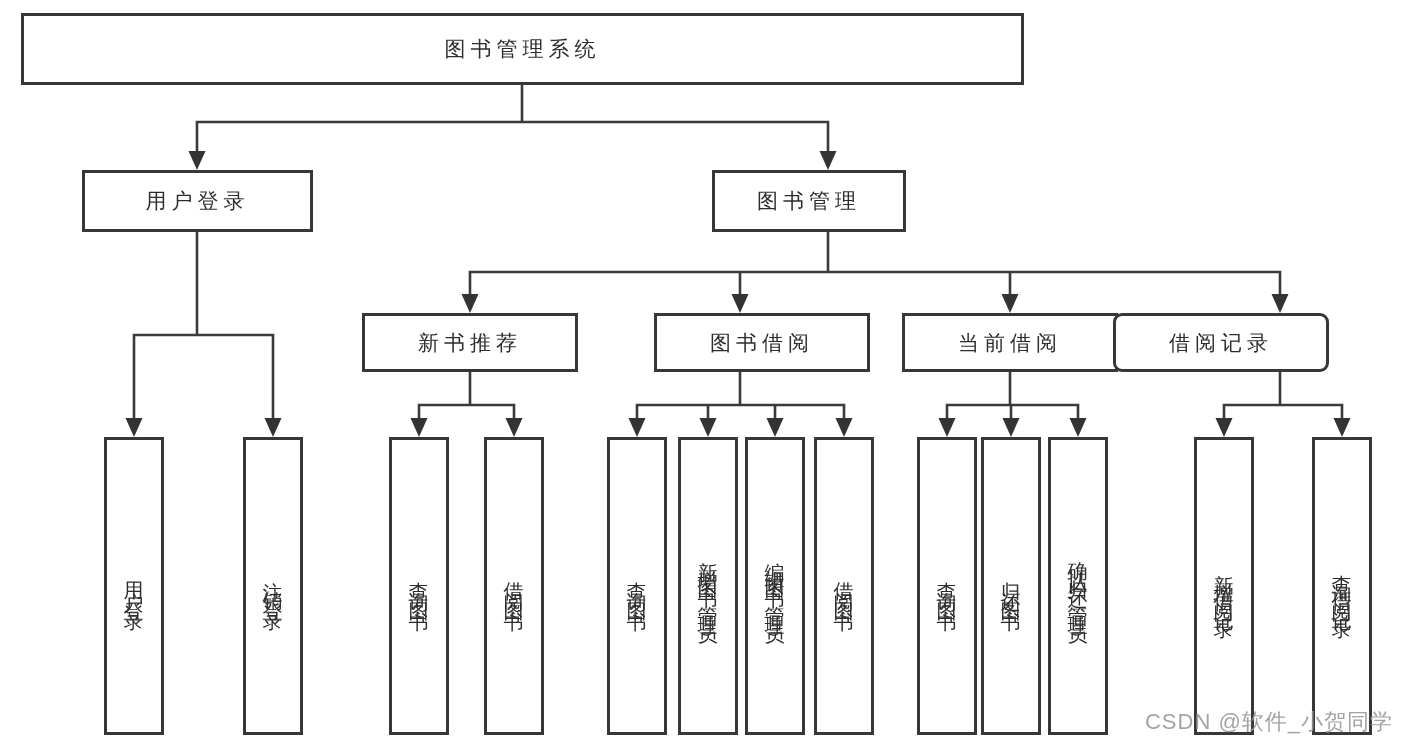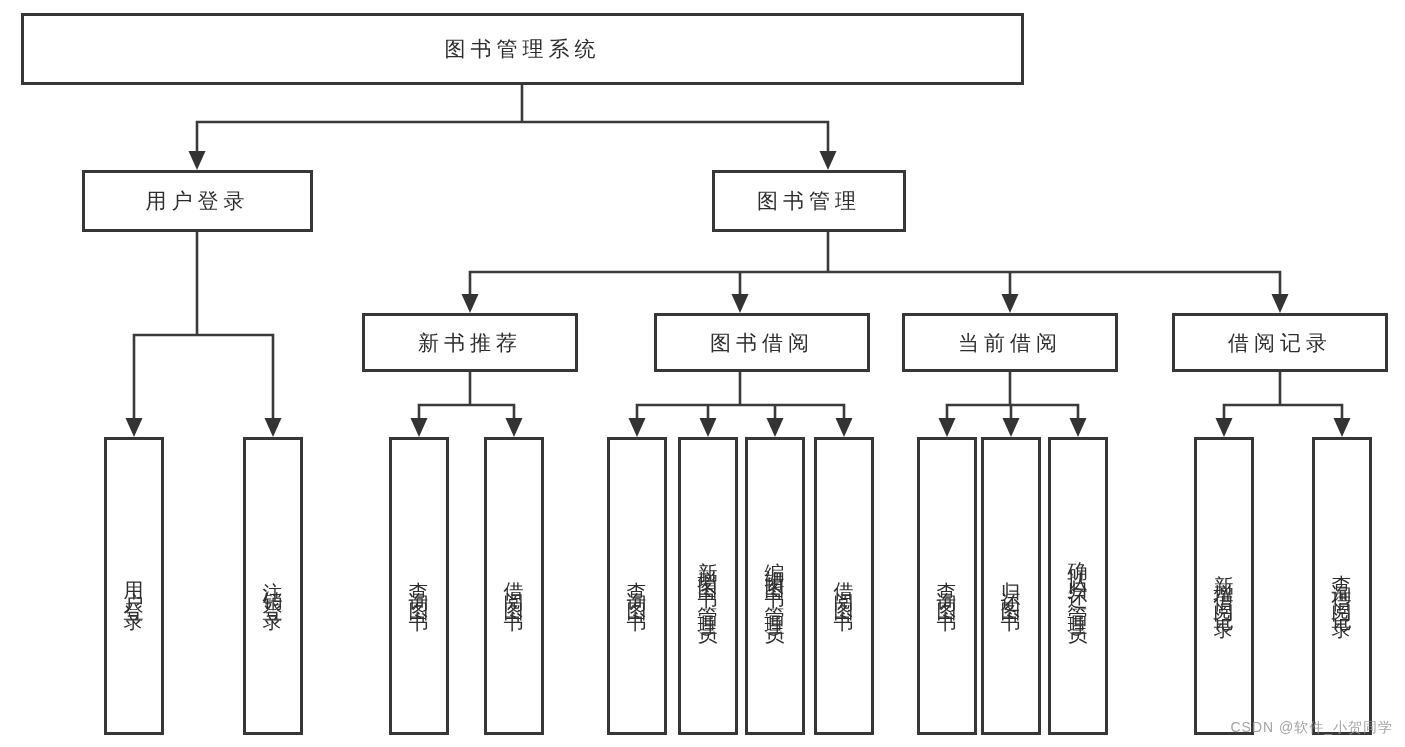--- a/index.html
+++ b/index.html
@@ -52,39 +52,39 @@
   }
   .vbox .vtext.long { letter-spacing: 9px; }
   
   #box-root        { left: 21px;  top: 13px;  width: 1003px; height: 72px; }
   #box-user-login  { left: 82px;  top: 170px; width: 231px;  height: 62px; }
   #box-book-mgmt   { left: 712px; top: 170px; width: 194px;  height: 62px; }
   .l2 { top: 313px; width: 216px; height: 59px; }
   #box-new-book    { left: 362px; }
   #box-book-borrow { left: 632px; margin-left: 22px; }
   #box-cur-borrow  { left: 902px; justify-content: center; }
-  #box-borrow-rec  { left: 1172px; }
+  #box-borrow-rec  { left: 1113px; border-radius: 9px; }
   #leaf-a1 { left: 104px; }
   #leaf-a2 { left: 243px; }
   #leaf-b1 { left: 389px; }
   #leaf-b2 { left: 484px; }
   #leaf-c1 { left: 607px; }
   #leaf-c2 { left: 678px; }
   #leaf-c3 { left: 745px; }
   #leaf-c4 { left: 814px; }
   #leaf-d1 { left: 917px; }
   #leaf-d2 { left: 981px; }
   #leaf-d3 { left: 1048px; }
   #leaf-e1 { left: 1194px; }
   #leaf-e2 { left: 1312px; }
   #watermark {
     position: absolute;
     right: 12px;
     bottom: 10px;
-    font-size: 14px;
+    font-size: 22px;
     color: rgba(150, 150, 150, 0.88);
     letter-spacing: 1px;
     z-index: 10;
     white-space: nowrap;
   }
 </style>
 </head>
 <body>
 
 <div id="canvas">

